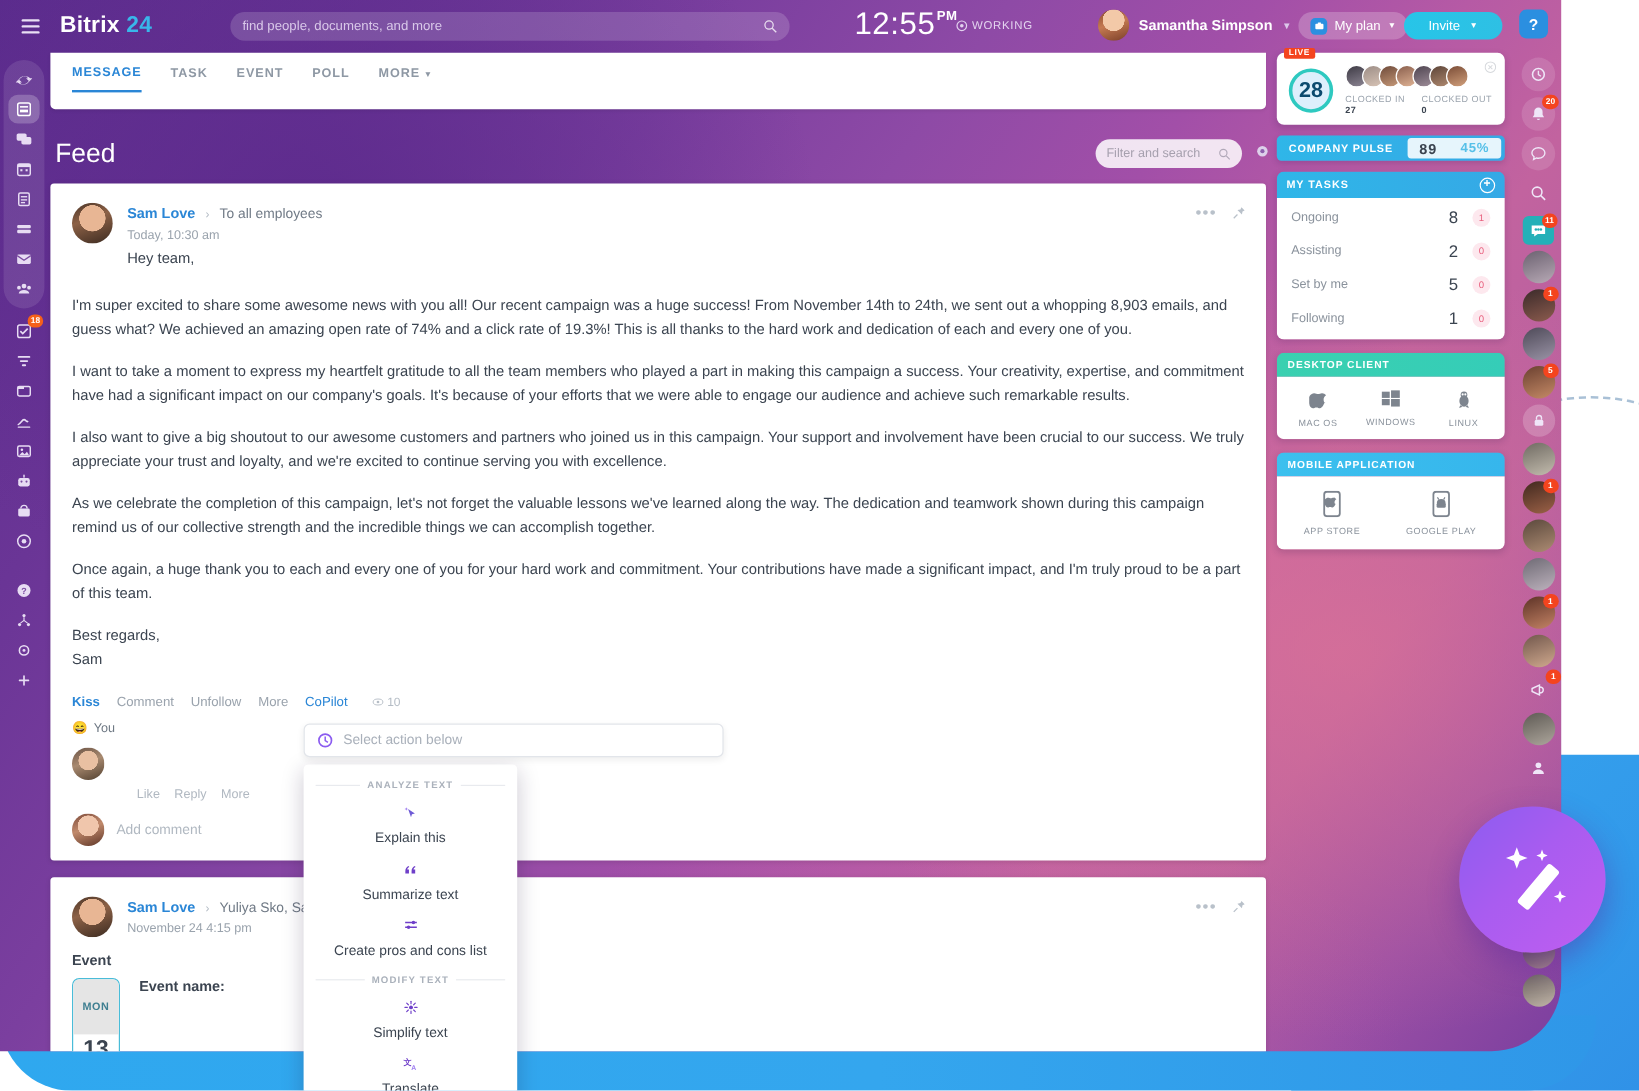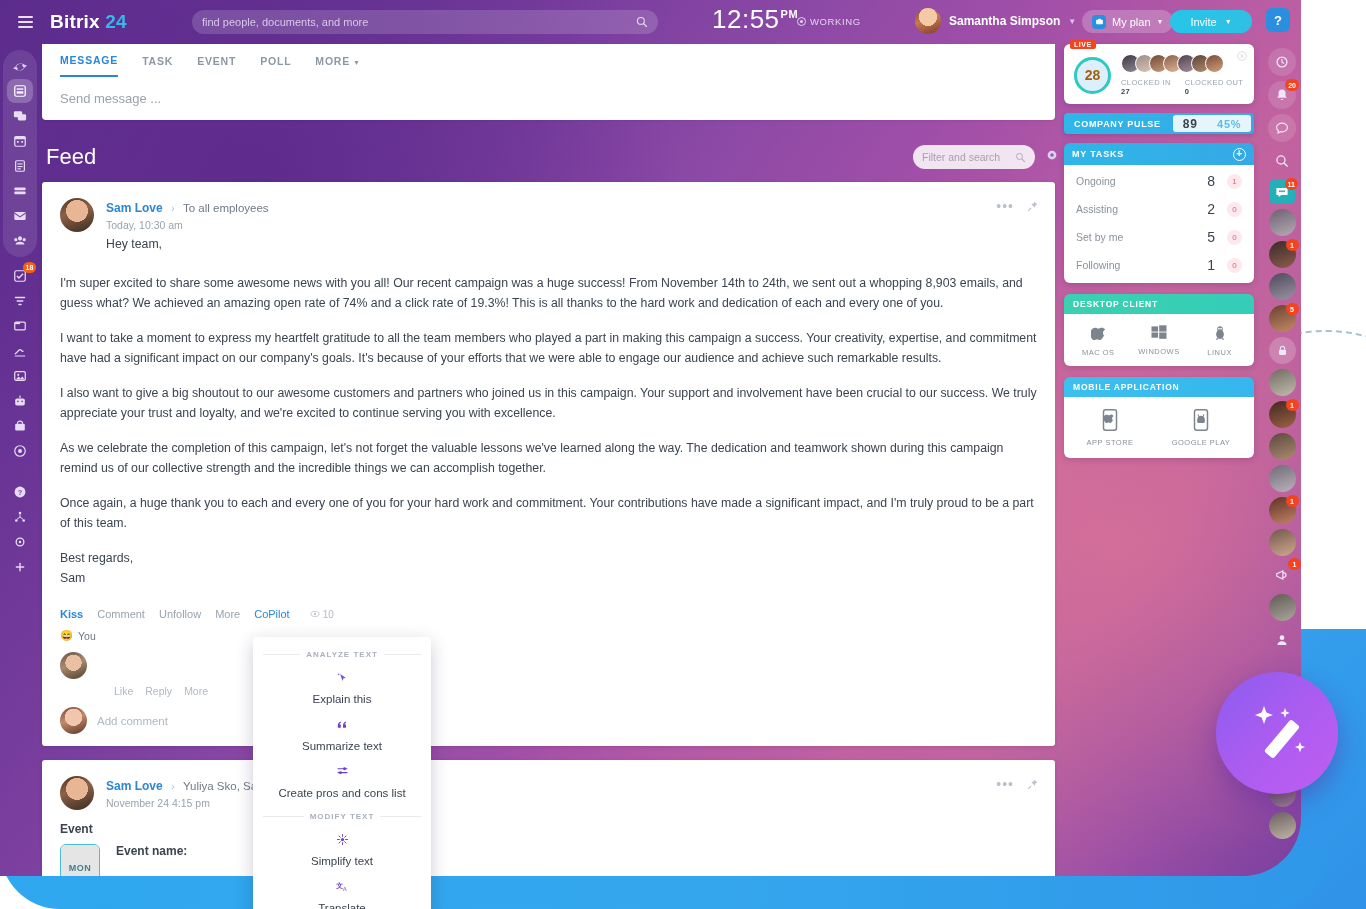--- a/index.html
+++ b/index.html
@@ -295,21 +295,21 @@
   .pulse-card{padding:10px 10px 8px 10px;position:relative;}
   .live-tag{
     position:absolute;left:6px;top:-4px;background:#f4441e;color:#fff;
     font-size:7px;font-weight:bold;padding:1px 4px;border-radius:2px;letter-spacing:.5px;
   }
   .pulse-row{display:flex;align-items:center;gap:10px;}
   .ring{
     width:37px;height:37px;border-radius:50%;
     border:3px solid #2ec9c0;background:#ddeffc;
     display:flex;align-items:center;justify-content:center;
-    color:#a16207;font-size:14px;font-weight:bold;flex:0 0 auto;
+    color:#0c4a6e;font-size:18px;font-weight:bold;flex:0 0 auto;
   }
   .faces{display:flex;}
   .faces .avatar{width:19px;height:19px;border:1.5px solid #fff;margin-left:-5px;}
   .faces .avatar:first-child{margin-left:0;}
   .clocked{display:flex;gap:8px;margin-top:5px;font-size:7.5px;color:#9aa3ad;letter-spacing:.4px;}
   .clocked b{color:#3b4450;}
   .wclose{position:absolute;right:7px;top:7px;width:10px;height:10px;opacity:.35;cursor:pointer;}
 
   .pulse-bar{
     margin-top:9px;height:21px;border-radius:4px;
@@ -600,21 +600,20 @@
       <div class="composer">
         <div class="comp-tabs">
           <div class="comp-tab active">MESSAGE</div>
           <div class="comp-tab">TASK</div>
           <div class="comp-tab">EVENT</div>
           <div class="comp-tab">POLL</div>
           <div class="comp-tab">
             <span>MORE</span><span class="car">▼</span>
           </div>
         </div>
-        <div class="comp-input">Send message ...</div>
       </div>
 
       <div class="feed-head">
         <div class="feed-title">Feed</div>
         <div class="feed-tools">
           <div class="filter-pill">
             <span>Filter and search</span>
             <svg width="11" height="11" viewBox="0 0 16 16">
               <circle cx="6.5" cy="6.5" r="4.4" fill="none" stroke="#b0a8b8" stroke-width="1.4"></circle>
               <line x1="10" y1="10" x2="14.2" y2="14.2" stroke="#b0a8b8" stroke-width="1.5"></line>
@@ -943,20 +942,27 @@
             <path d="M2.8 13.6c0-2.6 2.4-4.2 5.2-4.2s5.2 1.6 5.2 4.2z"></path>
           </svg>
       </div>
       <div style="height:116px;flex:0 0 auto;"></div>
       <div class="rr-av" style="background:linear-gradient(160deg,#4a3b3f,#a98a8c)"></div>
       <div class="rr-av" style="background:linear-gradient(160deg,#6d655f,#c0b4a8)"></div>
     </div>
 
   </div>
 
+  <div class="copilot-input">
+    <svg width="14" height="14" viewBox="0 0 16 16">
+      <circle cx="8" cy="8" r="6" fill="none" stroke="#8b5cf0" stroke-width="1.6"></circle>
+      <path d="M8 4.4v3.8l2.6 1.6" fill="none" stroke="#8b5cf0" stroke-width="1.4"></path>
+    </svg>
+    <span class="ph">Select action below</span>
+  </div>
 
   <div class="copilot-menu">
 
     <div class="cm-sec">
       <span class="line"></span>
       <span>ANALYZE TEXT</span>
       <span class="line"></span>
     </div>
     <div class="cm-item">
       <span class="cm-ico">

